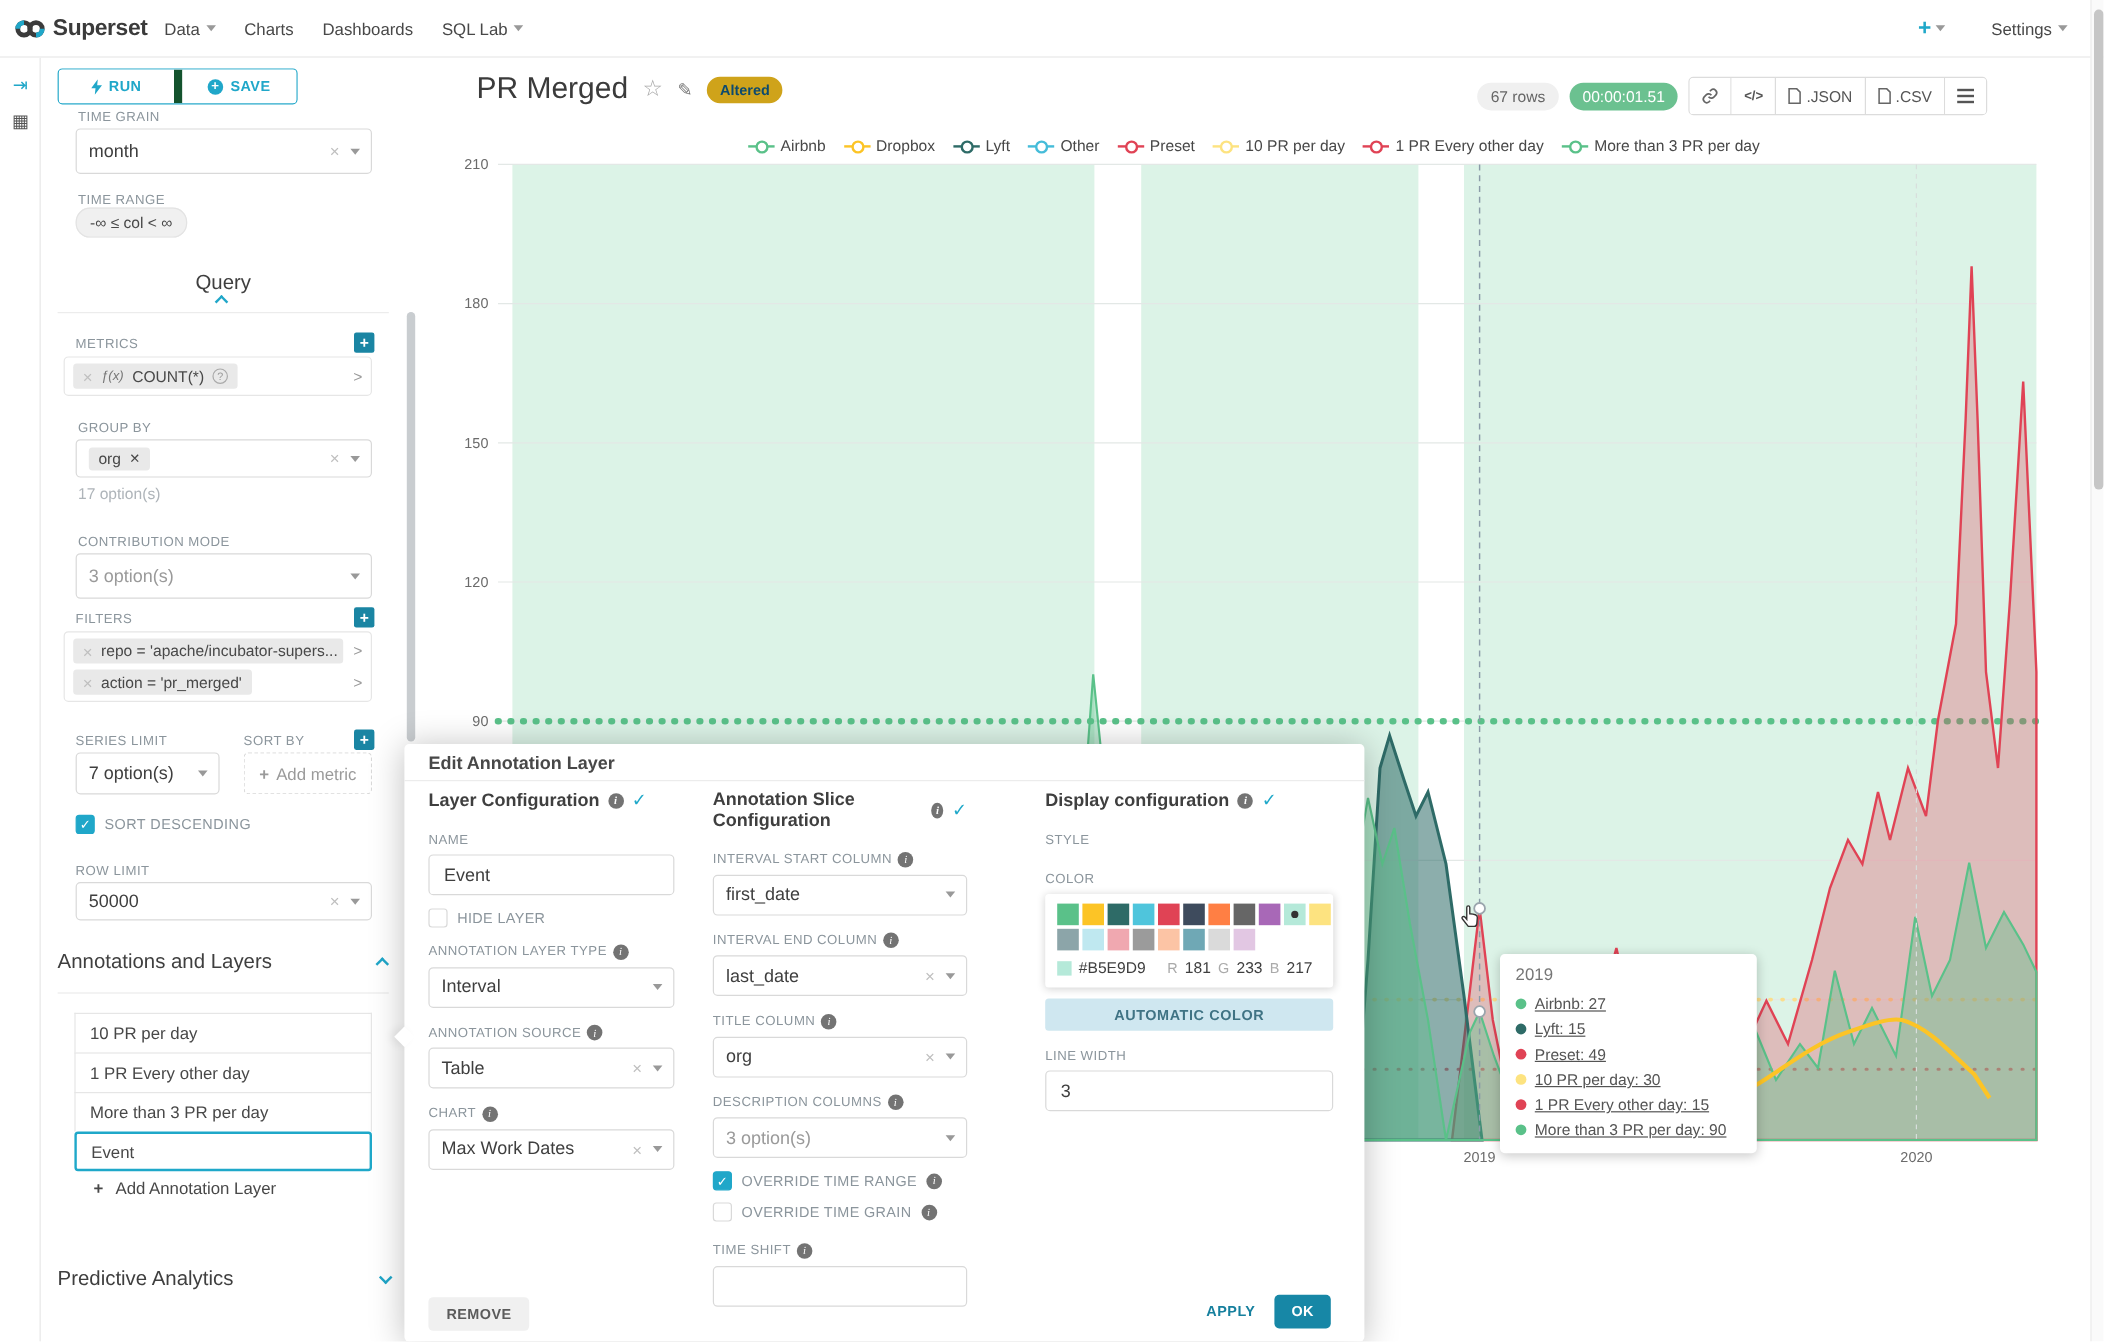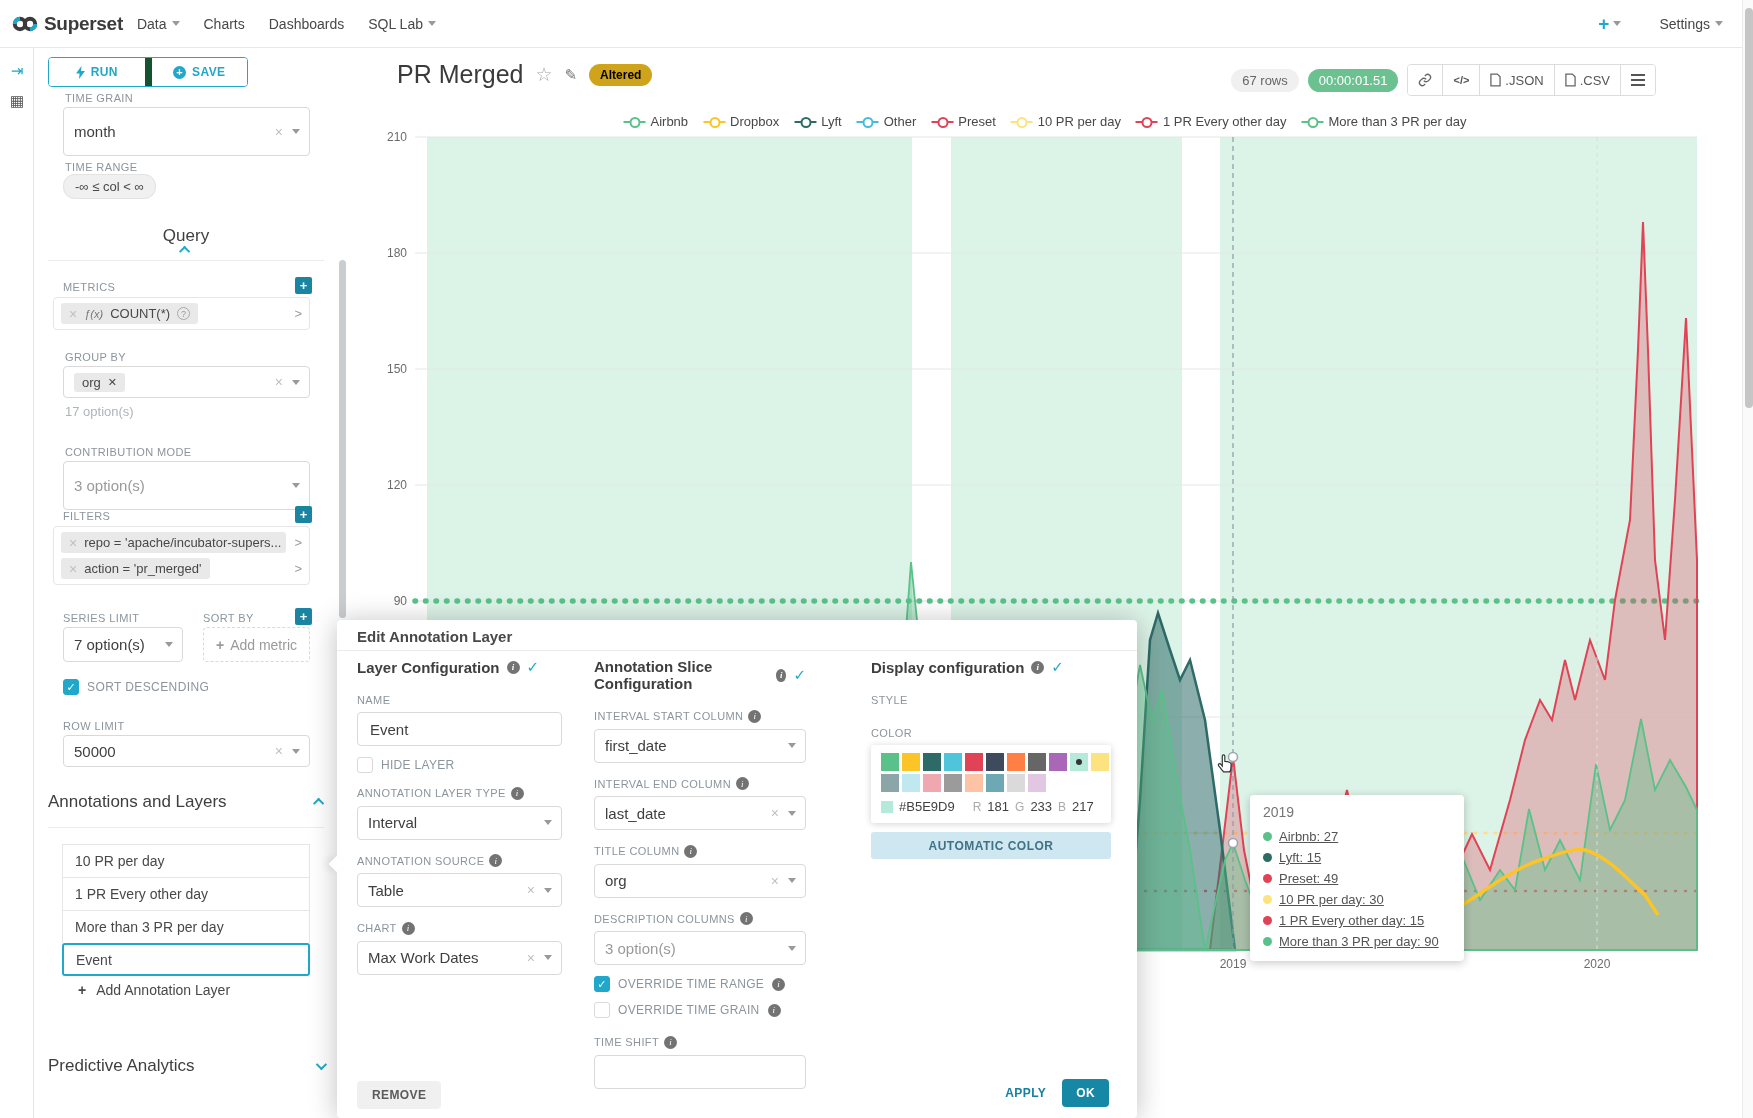--- a/index.html
+++ b/index.html
@@ -20,21 +20,21 @@
   
   .iconstrip { position:absolute; left:0; top:48px; width:34px; height:1070px; background:#fff; border-right:1px solid #E4E4E4; z-index:20; }
   .strip-ic { width:34px; height:30px; display:flex; align-items:center; justify-content:center; font-size:15px; }
 
   
   .cpanel { position:absolute; left:34px; top:48px; width:314px; height:1070px; background:#fff; overflow:hidden; z-index:20; }
   .cp-scroll { position:absolute; left:305px; top:212px; width:7px; height:358px; background:#C9CDD0; border-radius:4px; }
   .lbl { font-size:11px; color:#8B959C; letter-spacing:0.4px; font-weight:400; }
   .sect-h { font-size:17px; color:#3F3F3F; display:flex; align-items:center; justify-content:space-between; }
   .divider { border-bottom:1px solid #ECECEC; }
-  .selbox { border:1px solid #D9D9D9; border-radius:4px; background:#fff; display:flex; align-items:center; padding:0 10px; height:49px; font-size:15px; color:#3F3F3F; position:relative; }
+  .selbox { border:1px solid #D9D9D9; border-radius:4px; background:#fff; display:flex; align-items:center; padding:0 10px; height:38px; font-size:15px; color:#3F3F3F; position:relative; }
   .sel-icons { position:absolute; right:9px; display:flex; align-items:center; gap:9px; }
   .xmark { color:#BFBFBF; font-size:14px; line-height:1; }
   .chip { background:#E9E9E9; border-radius:3px; padding:3px 8px; font-size:13px; color:#484848; display:inline-flex; align-items:center; gap:7px; }
   .plusbtn { width:17px; height:17px; background:#1A85A3; border-radius:2px; color:#fff; font-size:13px; font-weight:bold; display:flex; align-items:center; justify-content:center; line-height:1; }
   .cb { width:16px; height:16px; border:1.5px solid #D9D9D9; border-radius:3px; background:#fff; display:inline-flex; align-items:center; justify-content:center; }
   .cb.on { background:#20A7C9; border-color:#20A7C9; color:#fff; font-size:11px; font-weight:bold; }
   .chev { width:8px; height:8px; border-left:2px solid #20A7C9; border-top:2px solid #20A7C9; display:inline-block; }
   .chev.up { transform:rotate(45deg) translateY(2px); }
   .chev.dn { transform:rotate(225deg) translateY(2px); }
   .gt { color:#9A9A9A; font-size:13px; }
@@ -42,21 +42,21 @@
   .bluecheck { color:#1FA8C9; font-size:15px; font-weight:bold; }
   .bluecheck::after { content:"\2713"; }
   .ann-item { height:33px; border:1px solid #E6E6E6; border-bottom:none; display:flex; align-items:center; padding:0 12px; font-size:14px; color:#484848; background:#fff; }
   .ann-item:last-of-type { border-bottom:1px solid #E6E6E6; }
   .ann-item.selected { border:2px solid #1FA8C9 !important; border-radius:3px; }
 
   
   .charea { position:absolute; left:348px; top:48px; width:1394px; height:1070px; background:#fff; z-index:10; }
   .ch-titlerow { position:absolute; left:22px; top:12px; display:flex; align-items:center; gap:12px;margin-left:27px; }
   .ch-title { font-size:25px; color:#3B3B3B; }
-  .badge { background:#CFA31A; color:#000000; font-size:12px; font-weight:bold; border-radius:11px; padding:4px 11px; }
+  .badge { background:#CFA31A; color:#0c4a6e; font-size:12px; font-weight:bold; border-radius:11px; padding:4px 11px; }
   .ch-right { position:absolute; right:86px; top:16px; display:flex; align-items:center; gap:9px; }
   .pill { background:#F0F0F0; color:#666; font-size:13px; border-radius:12px; padding:4px 11px; }
   .pill.green { background:#6BC190; color:#fff; }
   .btngroup { display:flex; border:1px solid #DCDCDC; border-radius:4px; overflow:hidden; }
   .bg-btn { background:#fff; border-right:1px solid #DCDCDC; padding:6px 10px; display:flex; align-items:center; gap:4px; font-size:13px; color:#555; min-width:34px; justify-content:center; height:30px; }
   .bg-btn:last-child { border-right:none; }
   .legend { position:absolute; left:50%; transform:translateX(-50%); top:66px; display:flex; align-items:center; gap:15px; white-space:nowrap; }
   .lg-it { display:flex; align-items:center; gap:5px; font-size:13px; color:#484848; }
   .lg-sym { width:22px; height:9px; position:relative; }
   .lg-sym::before { content:""; position:absolute; left:0; top:3.5px; width:22px; height:2.5px; background:var(--c); }
@@ -645,20 +645,24 @@
             <span class="rgl" style="margin-left:12px;">R</span>
               <span>181</span>
             <span class="rgl">G</span>
               <span>233</span>
             <span class="rgl">B</span>
               <span>217</span>
           </div>
         </div>
         <button class="autobtn">AUTOMATIC COLOR</button>
       </div>
+      <div class="fld" style="margin-top:11px;">
+        <span class="lbl">LINE WIDTH</span>
+        <input class="inpt" value="3" style="">
+      </div>
     </div>
 
     <div class="dlg-foot-l">
       <button class="btn-gray">REMOVE</button>
     </div>
     <div class="dlg-foot-r">
       <button class="btn-link">APPLY</button>
       <button class="btn-primary">OK</button>
     </div>
   </div>

